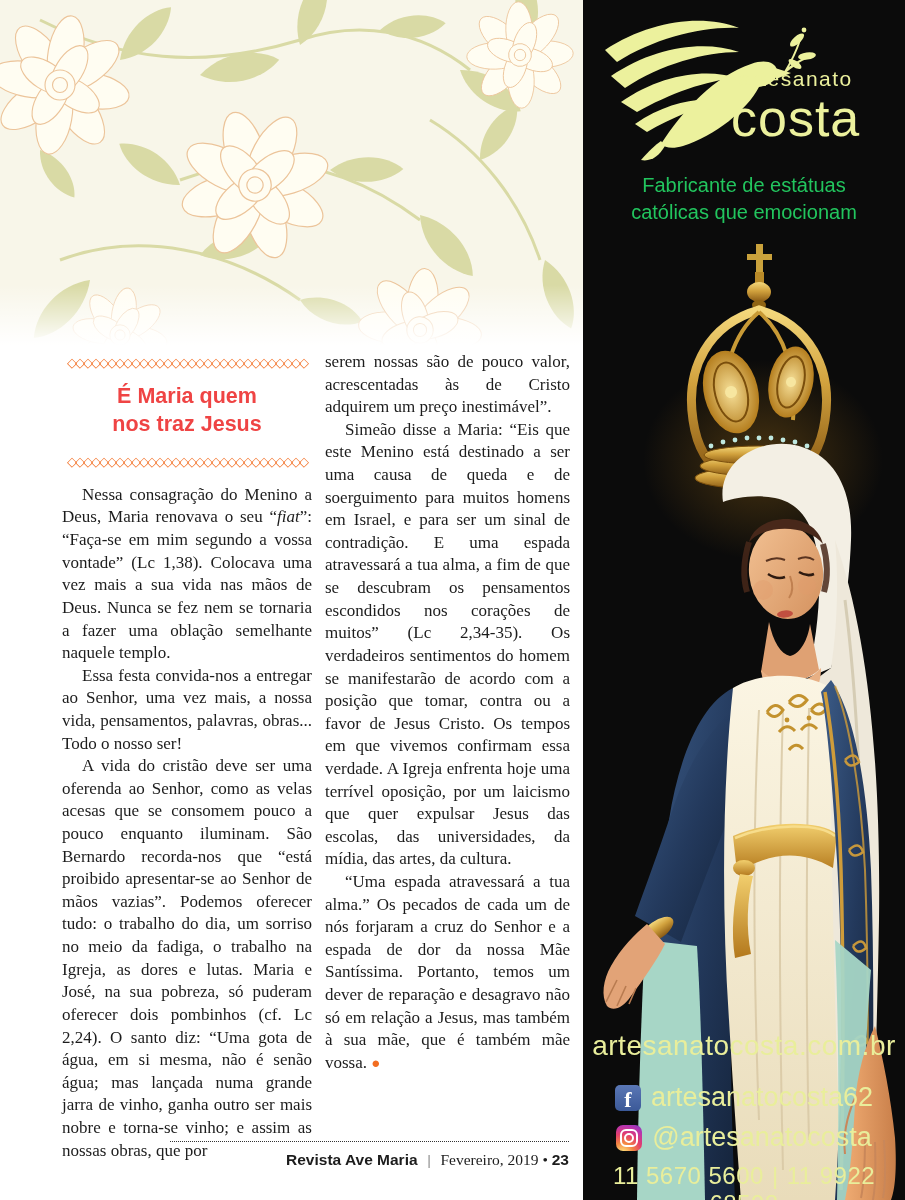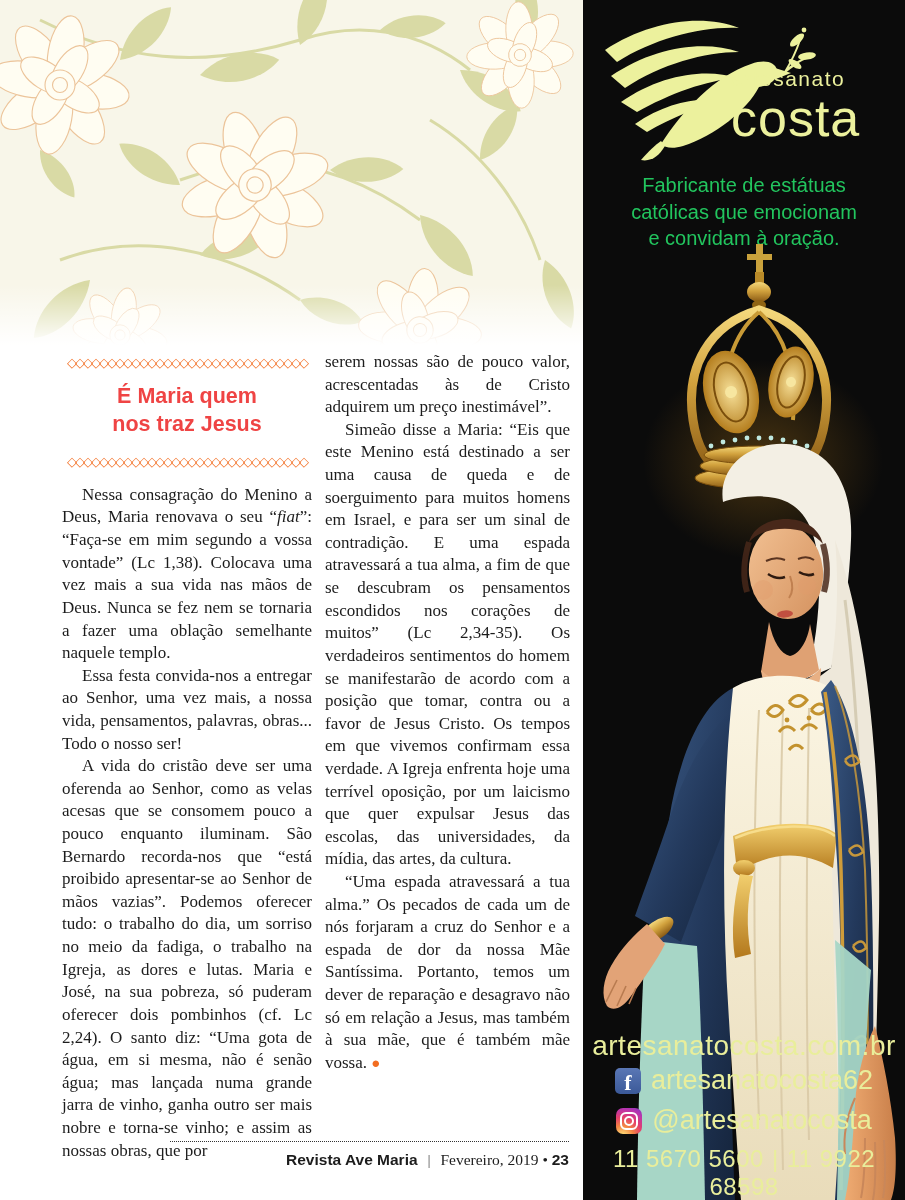--- a/index.html
+++ b/index.html
@@ -26,30 +26,30 @@
   .tickline{height:4px;width:175px;margin:0 0 4px auto;
             background:repeating-linear-gradient(90deg,#666 0 1px,transparent 1px 3px);}
   .footer{position:absolute;left:170px;right:14px;top:1141px;border-top:1.5px dotted #333;
           padding-top:9px;text-align:right;font-size:15.5px;}
   .footer .mag,.footer .pg{font-family:"Liberation Sans",sans-serif;font-weight:bold;}
   .footer .sep{color:#555;padding:0 6px;}
   
   .ad{position:absolute;left:583px;top:0;width:322px;height:1200px;background:#0b0b0b;overflow:hidden;}
   .logo-art{position:absolute;left:14px;top:14px;}
   .brand{position:absolute;left:148px;top:68px;color:#ecf19d;font-family:"Liberation Sans",sans-serif;
-         text-align:left;line-height:1;}
+         text-align:center;line-height:1;}
   .brand .b1{display:block;font-size:21px;letter-spacing:1.5px;margin-bottom:3px;}
   .brand .b2{display:block;font-size:52px;letter-spacing:1px;}
   .tagline{position:absolute;left:0;top:172px;width:100%;text-align:center;color:#22c55e;
            font-family:"Liberation Sans",sans-serif;font-size:20px;line-height:1.33;}
   .tagline span{display:block;}
   .statue{position:absolute;left:0;top:240px;}
   .contact{position:absolute;left:0;top:1030px;width:100%;text-align:center;
            font-family:"Liberation Sans",sans-serif;color:#e9ee9b;}
-  .contact .site{font-size:28px;margin-bottom:3px;letter-spacing:.5px;}
+  .contact .site{font-size:28px;margin-bottom:20px;letter-spacing:.5px;}
   .row{display:flex;align-items:center;justify-content:center;gap:10px;margin-bottom:9px;}
   .row .handle{font-size:27px;}
   .fb-icon{width:26px;height:26px;border-radius:5px;background:linear-gradient(#5a77b5,#3b5998);
            color:#fff;font-family:"Liberation Serif",serif;font-weight:bold;font-size:22px;
            display:flex;align-items:flex-end;justify-content:center;line-height:1;overflow:hidden;}
   .ig-icon{width:26px;height:26px;border-radius:7px;position:relative;
            background:radial-gradient(circle at 25% 110%,#fdd673 8%,#f38443 32%,#e43e6b 56%,#b934af 80%,#7b3bc1 100%);}
   .ig-icon::before{content:"";position:absolute;inset:4px;border:2px solid #fff;border-radius:6px;}
   .ig-icon::after{content:"";position:absolute;left:8px;top:8px;width:6px;height:6px;
                   border:2px solid #fff;border-radius:50%;}
@@ -170,21 +170,20 @@
       <path d="M188,58 C194,48 199,38 203,26 M188,58 C196,50 204,46 211,43 M188,58 C193,54 196,52 199,50" stroke="#ecf19d" stroke-width="2" fill="none"></path>
     </svg>
     <div class="brand">
       <span class="b1">artesanato</span>
       <span class="b2">costa</span>
     </div>
 
     <div class="tagline">
       <span>Fabricante de estátuas</span>
       <span>católicas que emocionam</span>
-      <span>e convidam à oração.</span>
     </div>
 
     <svg class="statue" width="322" height="960" viewBox="0 0 322 960">
       <defs>
         <linearGradient id="gGold" x1="0" y1="0" x2="0" y2="1">
           <stop offset="0" stop-color="#f4d87c"></stop>
             <stop offset=".45" stop-color="#d1a13d"></stop>
             <stop offset="1" stop-color="#8a5a14"></stop>
         </linearGradient>
         <radialGradient id="gGoldD">

